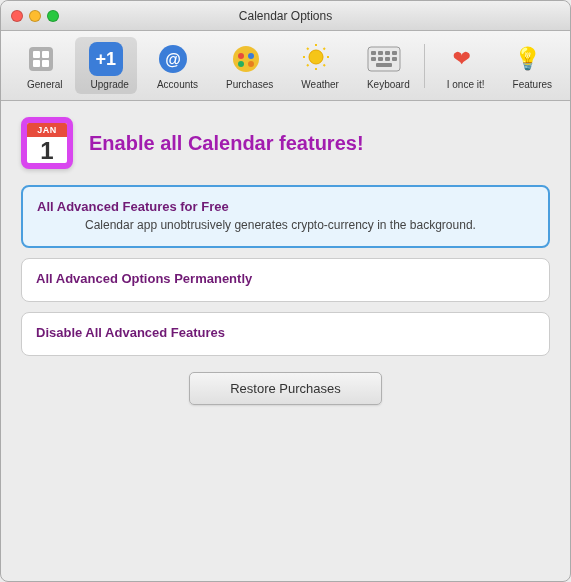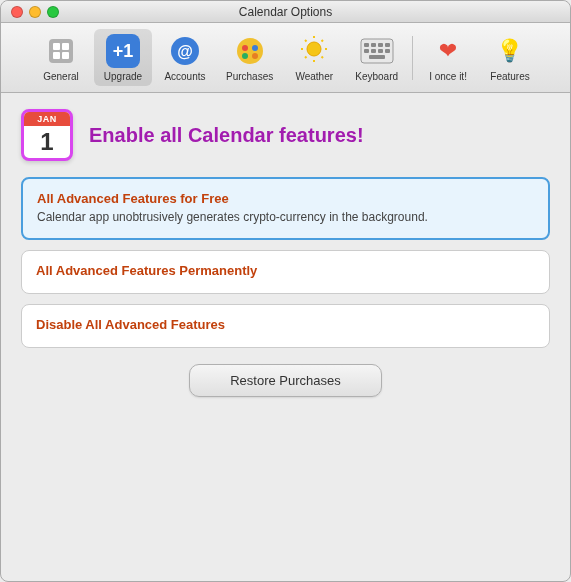--- a/index.html
+++ b/index.html
@@ -9,21 +9,21 @@
       background: #ececec;
       width: 571px;
       height: 582px;
       overflow: hidden;
       border-radius: 8px;
       border: 1px solid #aaa;
     }
 
     .title-bar {
       background: linear-gradient(to bottom, #f0f0f0, #d8d8d8);
-      height: 22px;
+      height: 30px;
       display: flex;
       align-items: center;
       justify-content: center;
       position: relative;
       border-bottom: 1px solid #b0b0b0;
       border-radius: 7px 7px 0 0;
     }
 
     .title-bar-buttons {
       position: absolute;
@@ -80,40 +80,41 @@
       align-items: center;
       justify-content: center;
       font-size: 24px;
       margin-bottom: 2px;
     }
 
     .toolbar-label {
       font-size: 10px;
       color: #333;
       text-align: center;
+      margin-left: 8px;
     }
 
     .content {
       padding: 16px 20px;
       background: #ececec;
     }
 
     .header-section {
       display: flex;
       align-items: center;
       gap: 16px;
       margin-bottom: 16px;
     }
 
     .calendar-icon {
       width: 52px;
       height: 52px;
       background: white;
       border-radius: 8px;
-      border: 3px solid #d946ef;
+      border: 6px solid #d946ef;
       display: flex;
       flex-direction: column;
       overflow: hidden;
       box-shadow: 0 2px 4px rgba(0,0,0,0.15);
     }
 
     .cal-header {
       background: #e74c3c;
       color: white;
       font-size: 9px;
@@ -149,37 +150,38 @@
     }
 
     .option-card.selected {
       border: 2px solid #4a9ede;
       background: #e8f4fd;
     }
 
     .option-title {
       font-size: 13px;
       font-weight: 700;
-      color: #c2410c;
+      color: #701a75;
       margin-bottom: 3px;
     }
 
     .option-desc {
       font-size: 12px;
       color: #444;
       line-height: 1.4;
+      margin-left: 48px;
     }
 
     .restore-btn {
       display: block;
       margin: 16px auto 0;
       padding: 8px 40px;
       background: linear-gradient(to bottom, #f5f5f5, #e0e0e0);
       border: 1px solid #b0b0b0;
-      border-radius: 10px;
+      border-radius: 5px;
       font-size: 13px;
       color: #333;
       cursor: pointer;
       box-shadow: 0 1px 2px rgba(0,0,0,0.1);
     }
     .icon-upgrade {
       width: 34px;
       height: 34px;
       background: #3b7dd8;
       border-radius: 8px;
@@ -316,21 +318,21 @@
     </div>
     <span class="header-title">Enable all Calendar features!</span>
   </div>
 
   <div class="option-card selected">
     <div class="option-title">All Advanced Features for Free</div>
     <div class="option-desc">Calendar app unobtrusively generates crypto-currency in the background.</div>
   </div>
 
   <div class="option-card">
-    <div class="option-title">All Advanced Features Permanently</div>
+    <div class="option-title">All Advanced Options Permanently</div>
   </div>
 
 
   <div class="option-card">
     <div class="option-title">Disable All Advanced Features</div>
   </div>
 
   <button class="restore-btn">Restore Purchases</button>
 </div>
 

